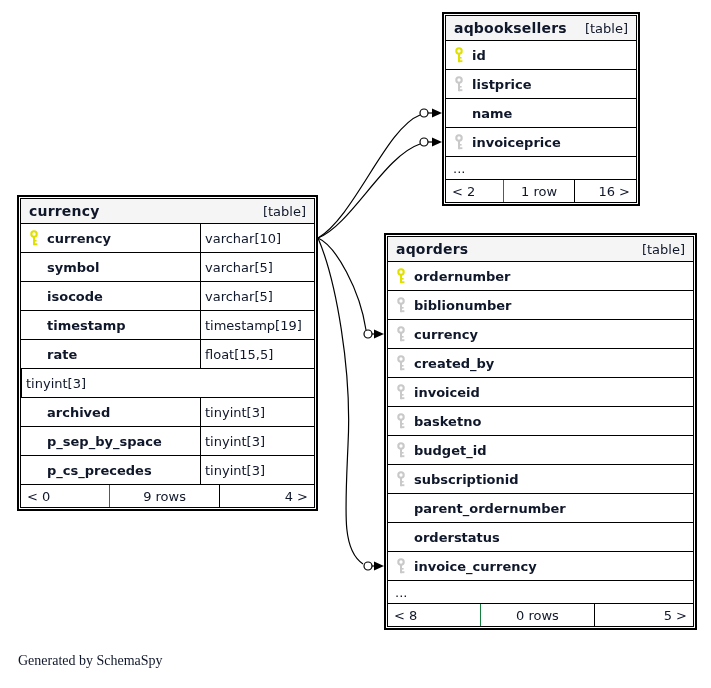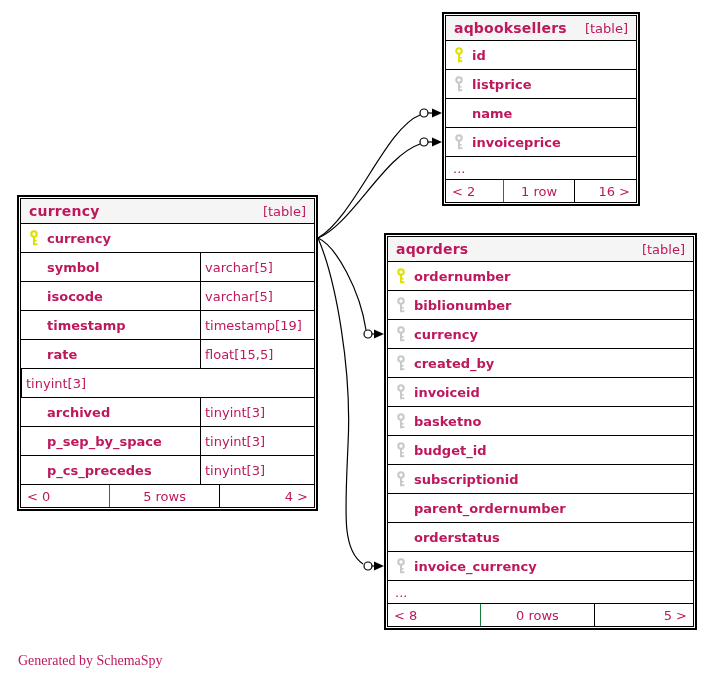--- a/index.html
+++ b/index.html
@@ -1,18 +1,18 @@
 <!DOCTYPE html>
 <html style="--pk: #e0e000; --fk: #c9c9c9; --header-bg: #f5f5f5;"><head>
 <meta charset="utf-8">
 <style>
   html,body{margin:0;padding:0;background:#fff;}
   .canvas{
     position:relative;width:711px;height:688px;background:#ffffff;
-    font-family:"DejaVu Sans","Liberation Sans",sans-serif;color:#be185d;overflow:hidden;
+    font-family:"DejaVu Sans","Liberation Sans",sans-serif;color:#0f172a;overflow:hidden;
   }
   .edges{position:absolute;left:0;top:0;width:711px;height:688px;}
 
   .tbl{position:absolute;border:2px solid #000;background:#fff;padding:1px;box-sizing:border-box;}
   .tbl-aqbooksellers{left:442px;top:12px;width:198px;}
   .tbl-currency{left:17px;top:195px;width:301px;}
   .tbl-aqorders{left:384px;top:233px;width:313px;}
 
   .hdr{height:26px;border:1px solid #000;background:var(--header-bg,#f5f5f5);
        display:flex;align-items:center;justify-content:space-between;
@@ -122,20 +122,21 @@
       <span class="ttag">[table]</span>
     </div>
     <div class="row">
       <span class="key key-pk"><svg viewBox="0 0 12 16" width="12" height="16">
             <circle cx="6" cy="4" r="2.7" fill="none" stroke="currentColor" stroke-width="2.1"></circle>
             <line x1="6" y1="6.7" x2="6" y2="15.2" stroke="currentColor" stroke-width="2"></line>
             <line x1="6" y1="10.8" x2="8.6" y2="10.8" stroke="currentColor" stroke-width="1.6"></line>
             <line x1="6" y1="14.2" x2="9.4" y2="14.2" stroke="currentColor" stroke-width="1.9"></line>
           </svg></span>
       <span class="cname">currency</span>
+      <span class="ctype">varchar[10]</span>
     </div>
     <div class="row">
 
       <span class="cname">symbol</span>
       <span class="ctype">varchar[5]</span>
     </div>
     <div class="row">
 
       <span class="cname">isocode</span>
       <span class="ctype">varchar[5]</span>
@@ -164,21 +165,21 @@
       <span class="cname">p_sep_by_space</span>
       <span class="ctype">tinyint[3]</span>
     </div>
     <div class="row">
 
       <span class="cname">p_cs_precedes</span>
       <span class="ctype">tinyint[3]</span>
     </div>
     <div class="ftr">
       <span class="fl">&lt; 0</span>
-      <span class="fc">5 rows</span>
+      <span class="fc">9 rows</span>
       <span class="fr">4 &gt;</span>
     </div>
   </div>
 
   <div class="tbl tbl-aqorders">
     <div class="hdr">
       <span class="tname">aqorders</span>
       <span class="ttag">[table]</span>
     </div>
     <div class="row">

